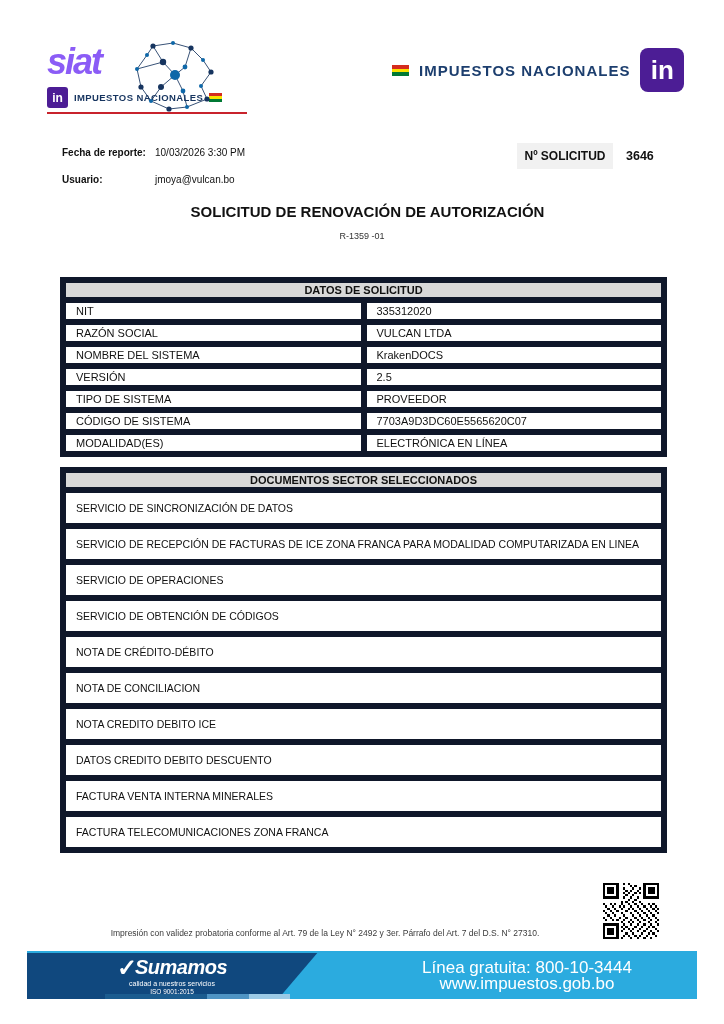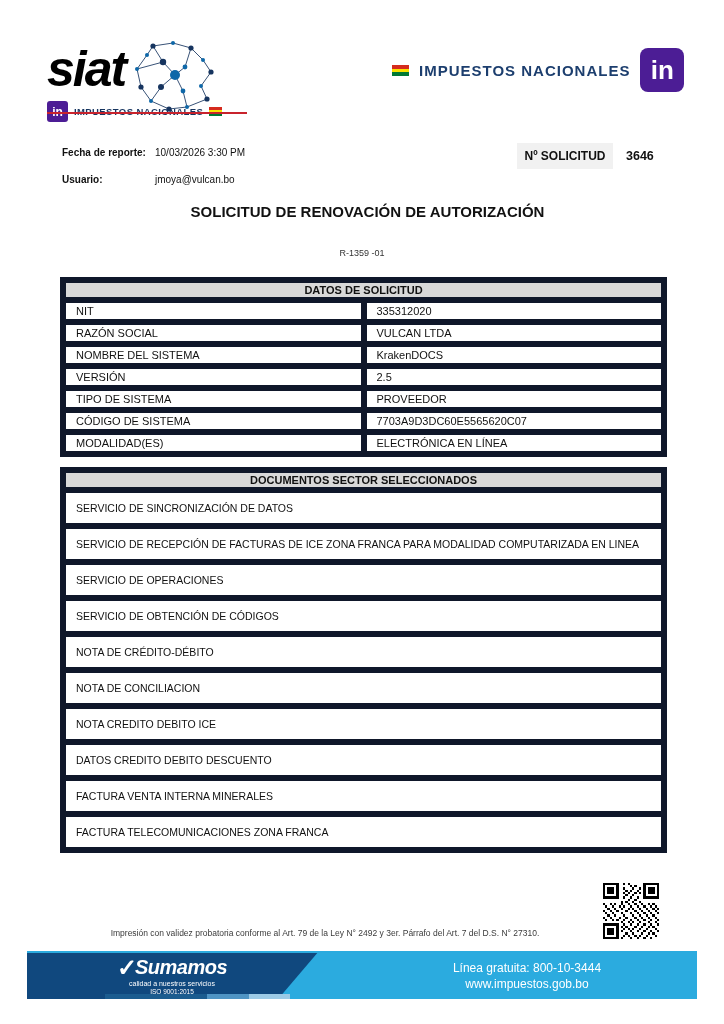--- a/index.html
+++ b/index.html
@@ -2,21 +2,21 @@
 <html><head>
 <meta charset="utf-8">
 <style>
   * { margin:0; padding:0; box-sizing:border-box; }
   html,body { background:#e8e8e8; }
   body { font-family:"Liberation Sans", sans-serif; }
   .page { position:relative; width:724px; height:1024px; background:#fff; margin:0 auto; overflow:hidden; }
   .abs { position:absolute; }
 
   
-  .siat-text { font-size:50px; font-weight:bold; font-style:italic; color:#000000; letter-spacing:-2px; line-height:1; }
+  .siat-text { font-size:36px; font-weight:bold; font-style:italic; color:#8b5cf6; letter-spacing:-2px; line-height:1; }
   .brand-sub { display:flex; align-items:center; gap:6px; }
   .in-chip { background:#4c1d95; color:#fff; font-weight:bold; border-radius:3px; display:flex; align-items:center; justify-content:center; line-height:1; }
   .in-chip.small { width:21px; height:21px; font-size:12px; border-radius:3px; }
   .in-chip.large { width:44px; height:44px; font-size:26px; border-radius:8px; }
   .brand-sub-label { color:#16345f; font-weight:bold; font-size:9.5px; letter-spacing:.4px; }
   .flag { display:inline-block; background:linear-gradient(to bottom, #d52b1e 0 33.4%, #f9e300 33.4% 66.7%, #007934 66.7% 100%); }
   .flag.sm { width:13px; height:9px; }
   .flag.md { width:17px; height:11px; }
   .red-rule { background:#c8232c; height:2px; }
   .brand-right { display:flex; align-items:center; gap:10px; }
@@ -52,21 +52,21 @@
                  clip-path:polygon(0 0,100% 0,86% 100%,0 100%); }
   .banner-topline { position:absolute; left:0; top:0; right:0; height:2px; background:#2babdf; z-index:3; }
   .banner-steps { position:absolute; left:78px; bottom:0; width:185px; height:5px; z-index:2;
                   background:linear-gradient(to right,#1b5c8f 0 55%,#4f94c4 55% 78%,#9ccae6 78% 100%); }
   .sumamos { position:absolute; left:55px; top:6px; width:180px; color:#fff; text-align:center; z-index:2; }
   .sumamos-row { display:flex; align-items:flex-start; justify-content:center; }
   .sumamos-check { font-size:24px; font-weight:bold; line-height:.9; margin-right:-2px; }
   .sumamos-word { font-size:20px; font-weight:bold; font-style:italic; letter-spacing:-.5px; line-height:1; }
   .sumamos-tag { font-size:7px; margin-top:1px; }
   .sumamos-iso { font-size:6.5px; margin-top:1px; }
-  .banner-contact { position:absolute; left:330px; top:9px; width:340px; text-align:center; color:#fff; font-size:12px; line-height:16px; z-index:2; }
+  .banner-contact { position:absolute; left:330px; top:9px; width:340px; text-align:center; color:#fff; font-size:17px; line-height:16px; z-index:2; }
 </style>
 </head>
 <body>
 
 <div class="page">
 
   <div class="abs" style="left:47px; top:44px;">
     <div style="display:flex; align-items:flex-start;">
       <span class="siat-text">siat</span>
       <svg class="abs" style="left:72px; top:-8px;" width="104" height="78" viewBox="0 0 104 78">
@@ -134,21 +134,21 @@
 
   <div class="abs meta-label" style="left:62px; top:147px;">Fecha de reporte:</div>
   <div class="abs meta-value" style="left:155px; top:147px;">10/03/2026 3:30 PM</div>
   <div class="abs meta-label" style="left:62px; top:174px;">Usuario:</div>
   <div class="abs meta-value" style="left:155px; top:174px;">jmoya@vulcan.bo</div>
 
   <div class="abs solicitud-box" style="left:517px; top:143px;">Nº SOLICITUD</div>
   <div class="abs solicitud-num" style="left:626px; top:149px;">3646</div>
 
   <div class="abs doc-title" style="top:203px;padding-left:11px;">SOLICITUD DE RENOVACIÓN DE AUTORIZACIÓN</div>
-  <div class="abs doc-subtitle" style="top:248px;">R-1359 -01</div>
+  <div class="abs doc-subtitle" style="top:231px;">R-1359 -01</div>
 
   <table class="grid datos abs" style="left:60px; top:277px;">
     <thead>
       <tr>
           <th colspan="2">DATOS DE SOLICITUD</th>
         </tr>
     </thead>
     <tbody>
       <tr>
         <td class="lbl">NIT</td>

